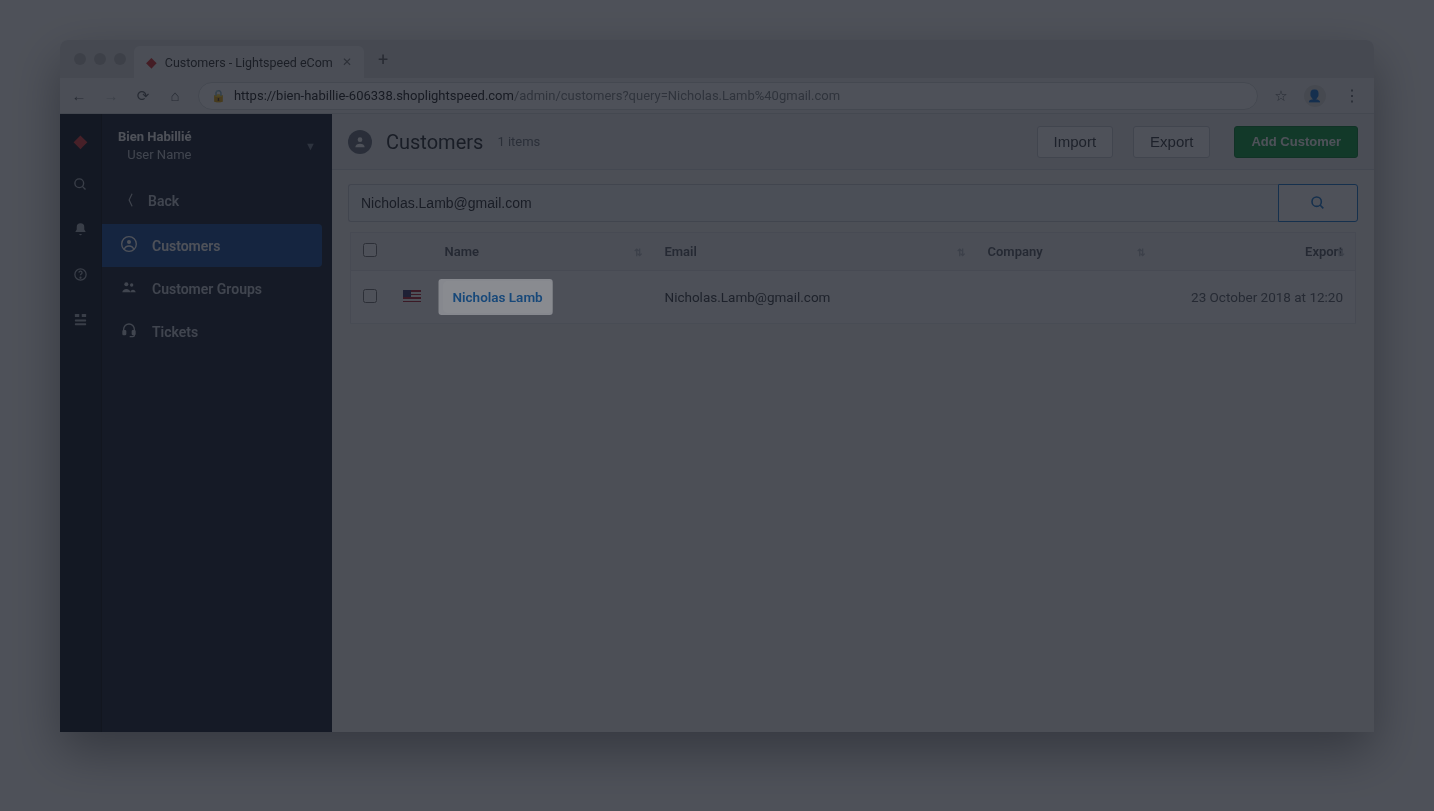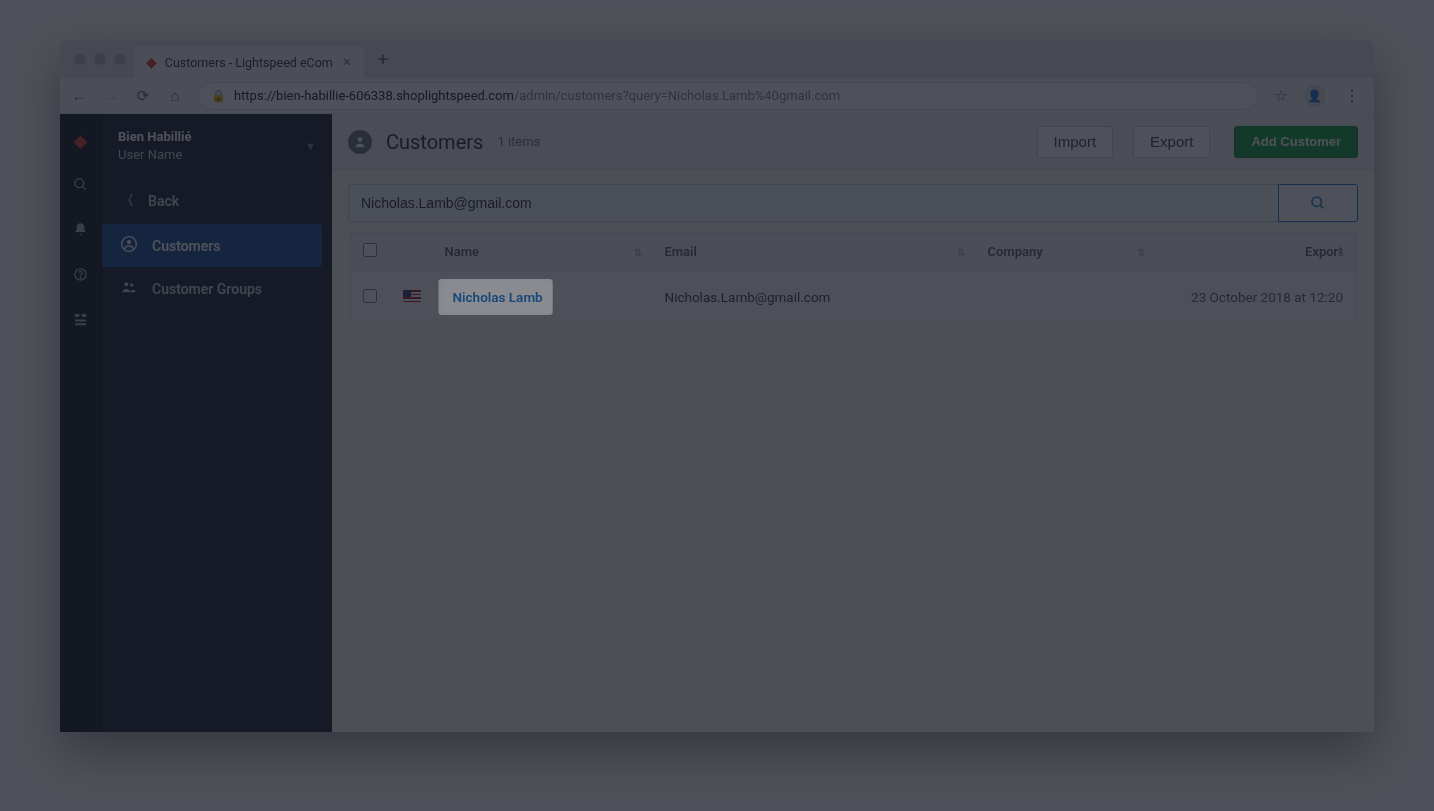--- a/index.html
+++ b/index.html
@@ -101,21 +101,21 @@
     display: flex;
     flex-direction: column;
   }
   .store-hdr {
     padding: 14px 16px;
     display: flex;
     align-items: center;
     justify-content: space-between;
     cursor: pointer;
   }
-  .store-hdr .txt { font-size: 13px; line-height: 1.4; }
+  .store-hdr .txt { font-size: 13px; line-height: 1.4; text-align: right; }
   .store-hdr .txt .l1 { font-weight: 700; color:#fff;}
   .store-hdr .chev { font-size: 11px; color: #7b8495; }
   .side-back {
     padding: 14px 18px;
     display:flex; align-items:center; gap:14px;
     font-size: 14px; font-weight:600; color:#c7ccd6;
     cursor:pointer;
   }
   .side-item {
     padding: 12px 18px;
@@ -303,20 +303,31 @@
       </div>
       <div class="side-item">
         <span class="icn">
           <svg width="16" height="16" viewBox="0 0 24 24" fill="currentColor">
               <circle cx="8" cy="8" r="3"></circle>
               <circle cx="16" cy="9" r="2.5"></circle>
               <path d="M2 20c0-3 3-5 6-5s6 2 6 5zM14 20c0-2 2-4 4-4s4 2 4 4z"></path>
             </svg>
         </span>
         <span>Customer Groups</span>
+      </div>
+      <div class="side-item">
+        <span class="icn">
+          <svg width="16" height="16" viewBox="0 0 24 24" fill="none" stroke="currentColor" stroke-width="2">
+              <path d="M4 13v-2a8 8 0 0 1 16 0v2"></path>
+              <rect x="3" y="13" width="4" height="6" rx="1" fill="currentColor"></rect>
+              <rect x="17" y="13" width="4" height="6" rx="1" fill="currentColor"></rect>
+              <path d="M20 19v1a2 2 0 0 1-2 2h-5"></path>
+            </svg>
+        </span>
+        <span>Tickets</span>
       </div>
     </div>
 
     <div class="main">
       <div class="topbar">
         <div class="title-ico">
           <svg width="14" height="14" viewBox="0 0 24 24" fill="currentColor">
               <circle cx="12" cy="8" r="4"></circle>
               <path d="M4 21c0-4 4-6 8-6s8 2 8 6z"></path>
             </svg>

